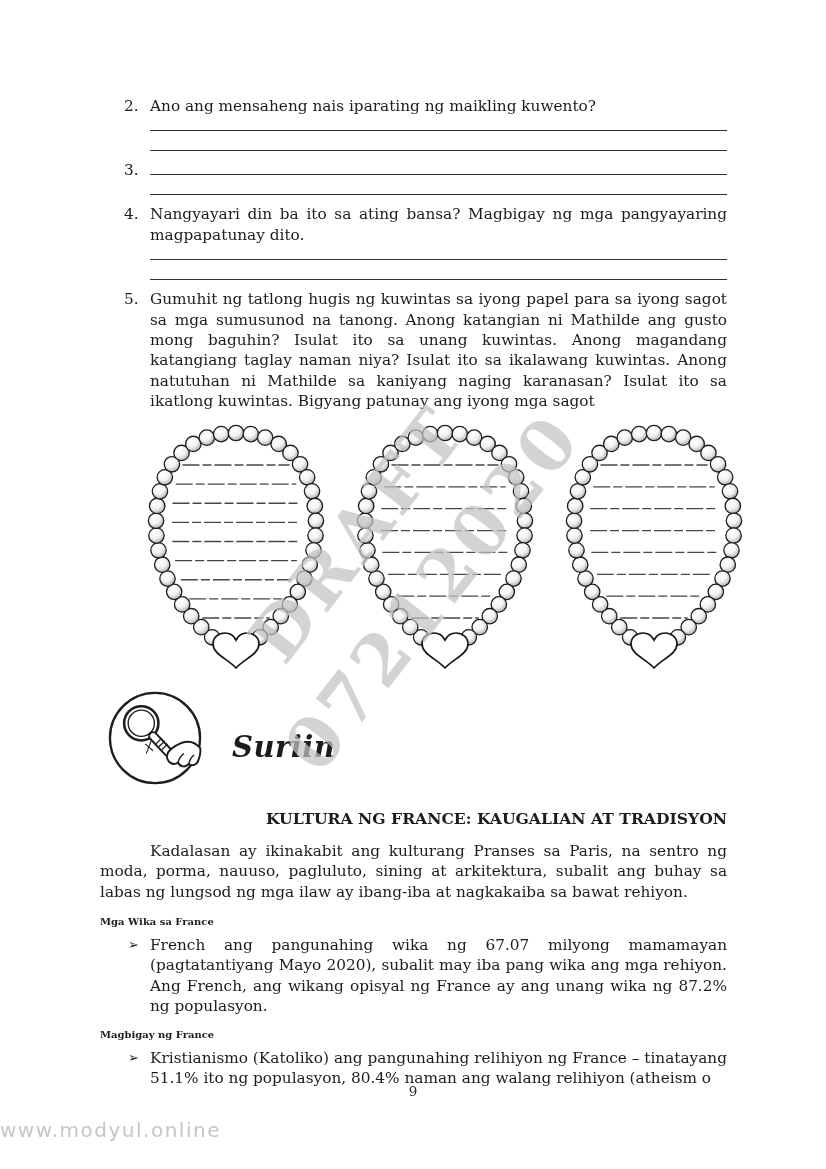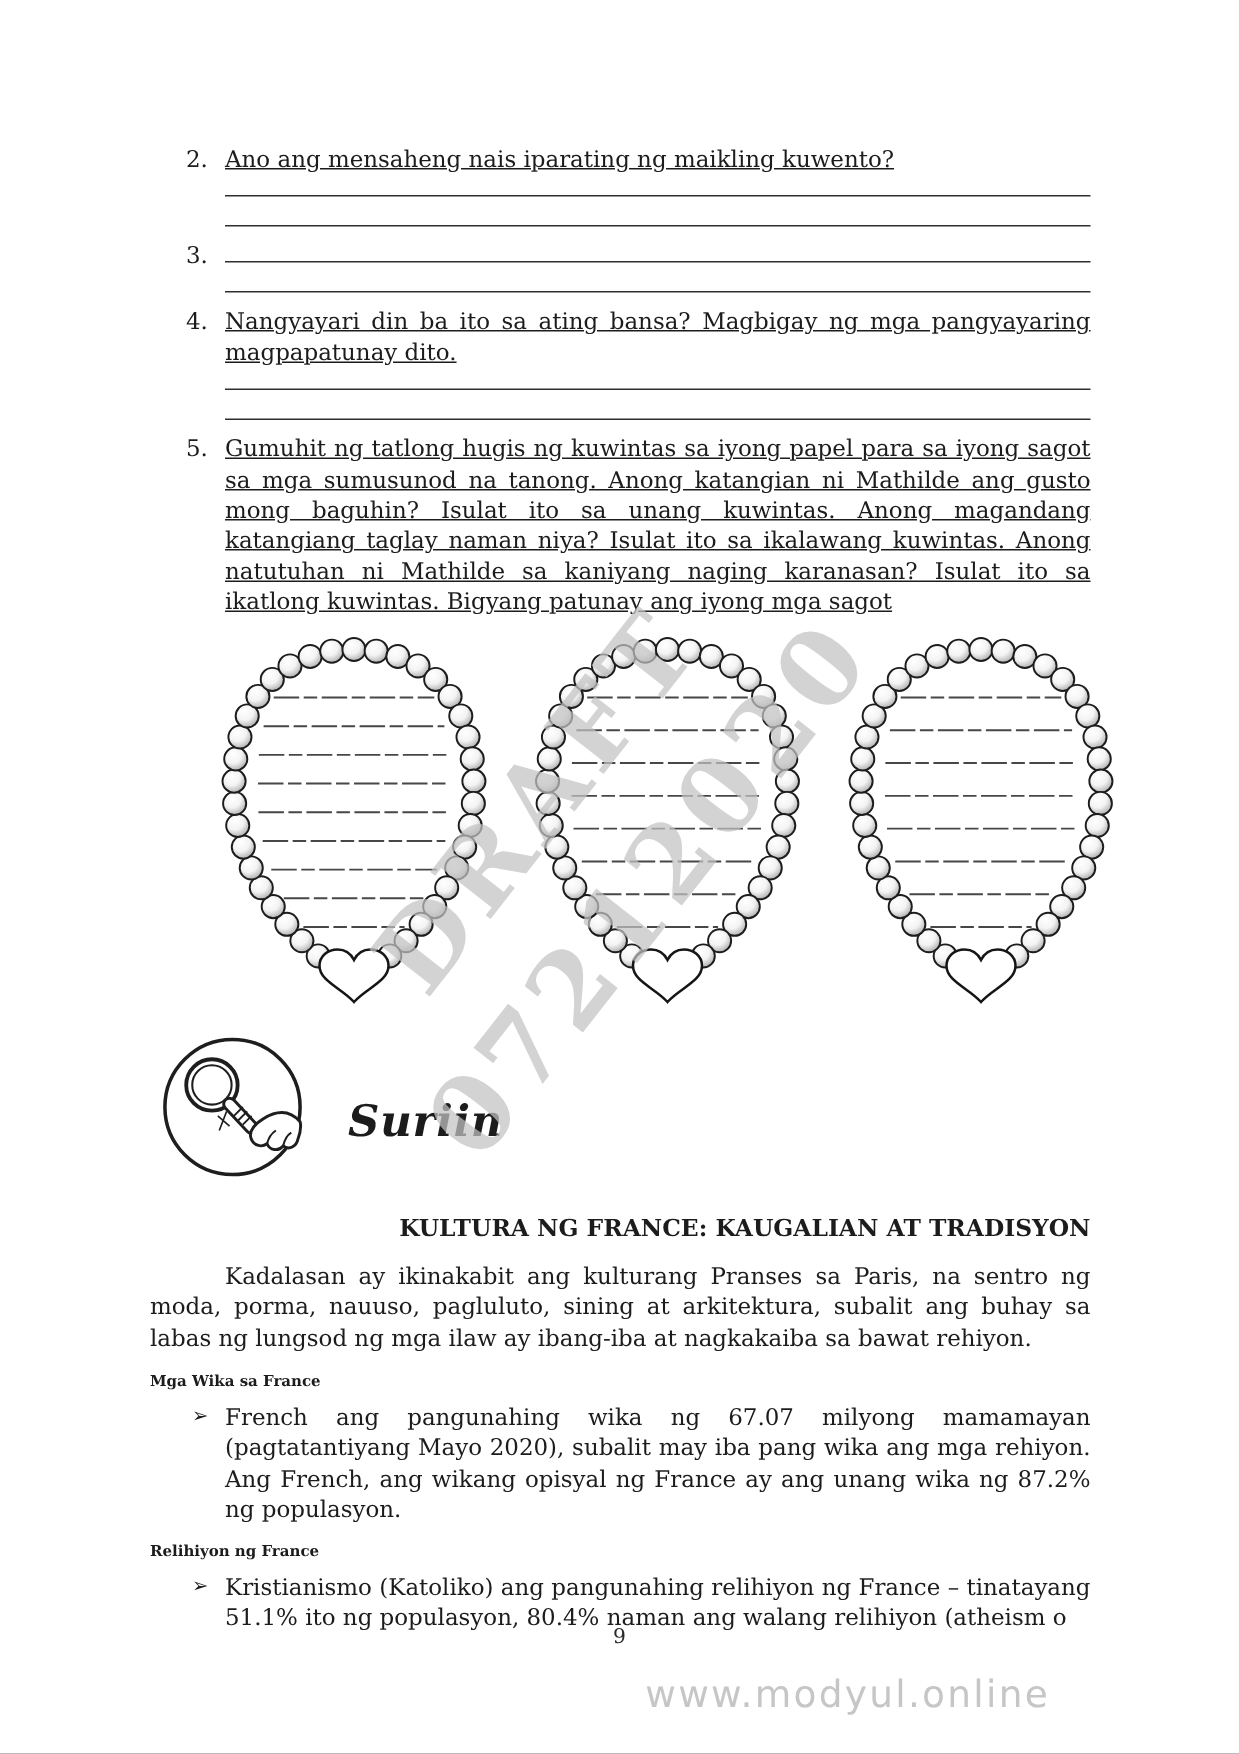--- a/index.html
+++ b/index.html
@@ -16,21 +16,21 @@
   }
   .content{
     position:absolute;
     left:100px;top:96px;
     width:627px;
   }
   
   .question{display:flex;margin-bottom:9px;}
   .qnum{width:50px;padding-left:24px;box-sizing:border-box;flex:none;}
   .qtext{flex:1;text-align:justify;}
-  .qbody{flex:1;text-decoration:underline;}
+  .qbody{flex:1;}
   .blanks{margin-top:0;}
   .blank{height:19px;border-bottom:1.4px solid #2e2e2e;}
   .blank:first-child{height:14px;}
   
   .necklace-row{
     margin:2px 0 0 40px;
     width:650px;
     display:flex;
     gap:17px;
     align-items:flex-start;
@@ -70,23 +70,23 @@
     font-size:13px;
   }
   .bullet-text{flex:1;text-align:justify;}
   
   .page-number{
     position:absolute;left:0;width:826px;top:1081px;
     text-align:center;font-size:13.5px;color:#2a2a2a;
   }
   .footer-url{
     position:absolute;left:0;width:700px;top:1120px;
-    text-align:right;
+    text-align:left;
     font-family:"DejaVu Sans","Liberation Sans",sans-serif;
-    font-size:25px;letter-spacing:1.5px;
+    font-size:20px;letter-spacing:1.5px;
     color:#c6c6c6;
   }
   
   .watermark{
     position:absolute;
     left:175px;top:468px;
     width:440px;
     transform:rotate(-52deg);
     text-align:center;
     font-family:"DejaVu Serif",serif;
@@ -372,21 +372,21 @@
 
     <div class="article-title">KULTURA NG FRANCE: KAUGALIAN AT TRADISYON</div>
     <p class="article-intro" style="margin:12px 0 10px 0;">Kadalasan ay ikinakabit ang kulturang Pranses sa Paris, na sentro ng moda, porma, nauuso, pagluluto, sining at arkitektura, subalit ang buhay sa labas ng lungsod ng mga ilaw ay ibang-iba at nagkakaiba sa bawat rehiyon.</p>
 
     <div class="sec-heading">Mga Wika sa France</div>
     <div class="bullet">
       <span class="bullet-marker">➢</span>
       <div class="bullet-text">French ang pangunahing wika ng 67.07 milyong mamamayan (pagtatantiyang Mayo 2020), subalit may iba pang wika ang mga rehiyon. Ang French, ang wikang opisyal ng France ay ang unang wika ng 87.2% ng populasyon.</div>
     </div>
 
-    <div class="sec-heading">Relihiyon ng France</div>
+    <div class="sec-heading">Magbigay ng France</div>
     <div class="bullet">
       <span class="bullet-marker">➢</span>
       <div class="bullet-text">Kristianismo (Katoliko) ang pangunahing relihiyon ng France – tinatayang 51.1% ito ng populasyon, 80.4% naman ang walang relihiyon (atheism o</div>
     </div>
 
   </div>
 
   <div class="page-number">9</div>
   <div class="footer-url">www.modyul.online</div>
 

